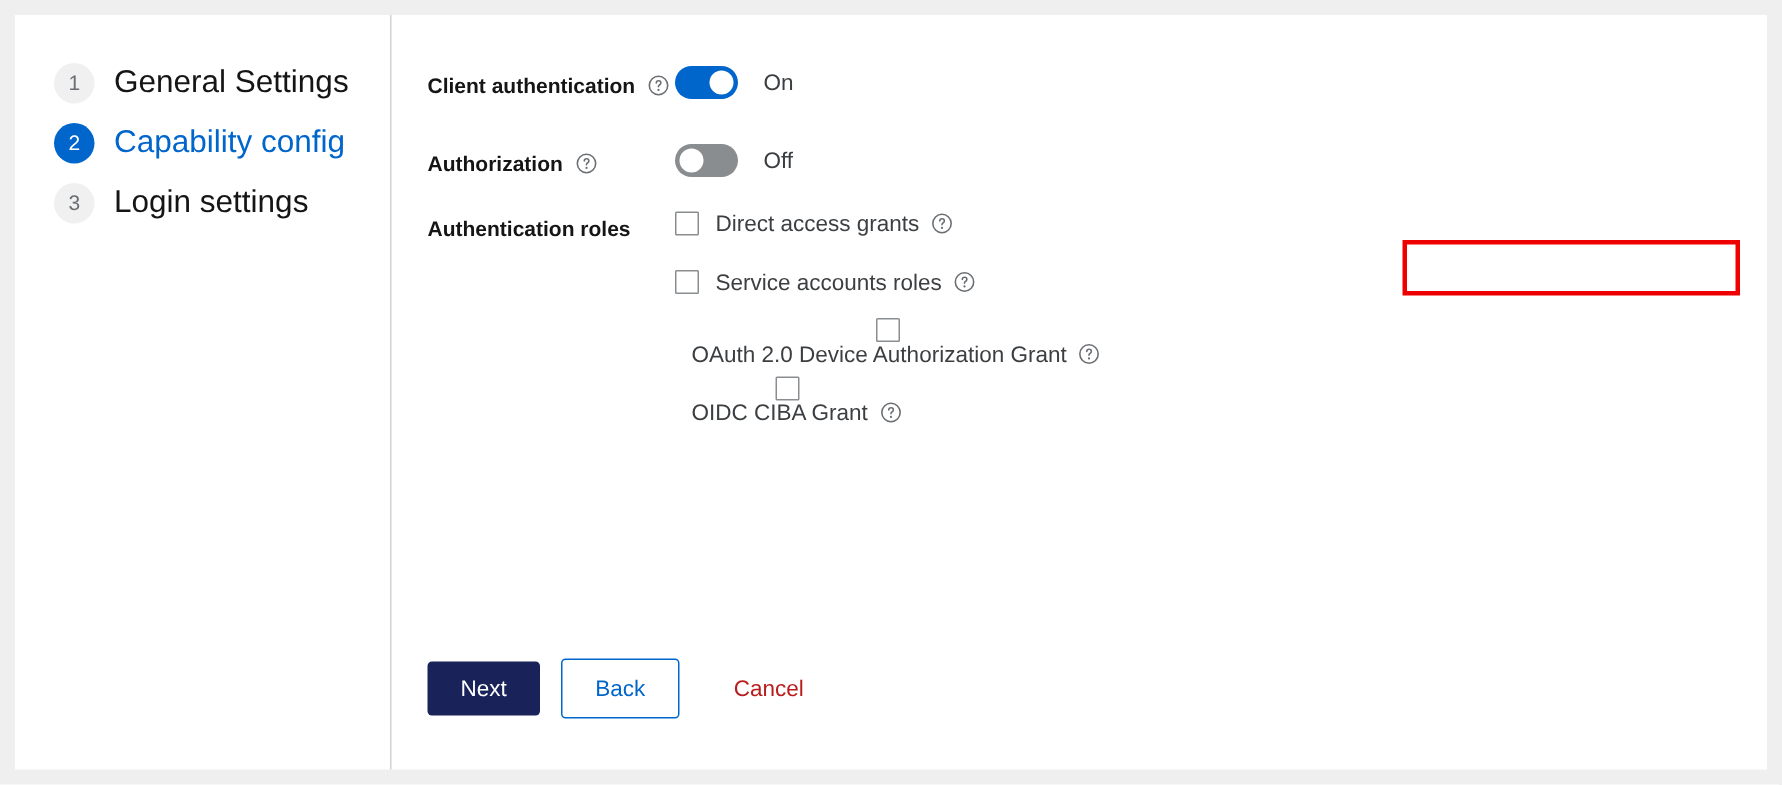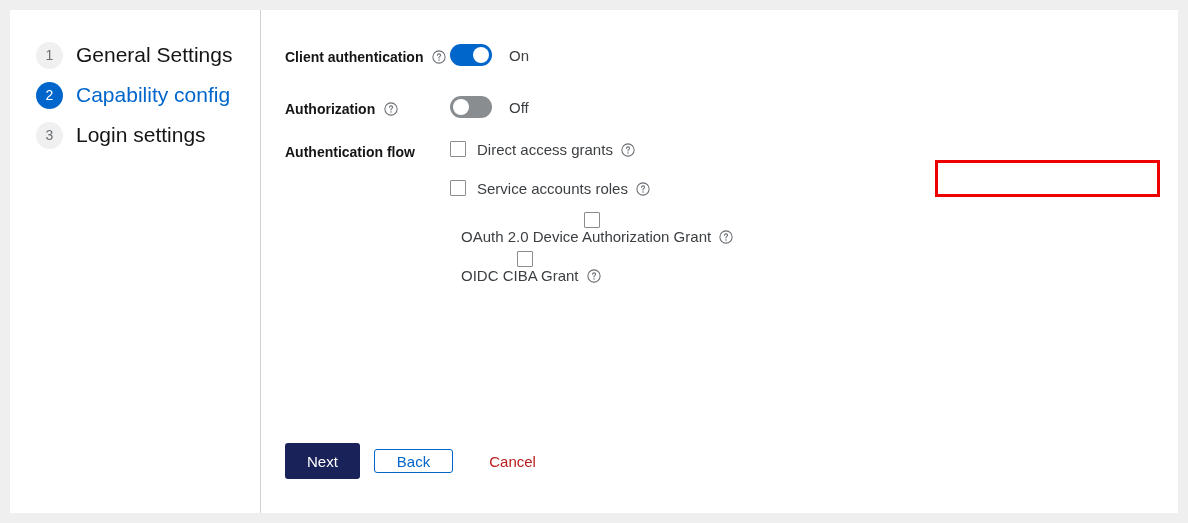--- a/index.html
+++ b/index.html
@@ -242,21 +242,21 @@
     border: none;
     border-radius: 3px;
     height: 36px;
     padding: 0 22px;
   }
   .btn-secondary {
     background: #ffffff;
     color: #0066cc;
     border: 1px solid #0066cc;
     border-radius: 3px;
-    height: 24px;
+    height: 40px;
     padding: 0 22px;
     margin-left: 14px;
     text-align: center;
   }
   .btn-link {
     background: transparent;
     color: #b91c1c;
     border: none;
     height: 36px;
     padding: 0 10px;
@@ -321,21 +321,21 @@
       </div>
       <div class="switch-wrap">
         <div class="switch">
           <div class="knob"></div>
         </div>
         <span class="switch-state">Off</span>
       </div>
     </div>
 
     <div class="row-auth-flow">
-      <div class="flow-label">Authentication flow</div>
+      <div class="flow-label">Authentication roles</div>
 
       <div class="checkbox-grid">
 
         <div class="cb-row">
           <div class="cb-col-right">
             <div class="cb-item">
               <span class="cb-box"></span>
               <span class="cb-text">
                 <span>Direct access grants</span>
                 <span class="help-icon">

